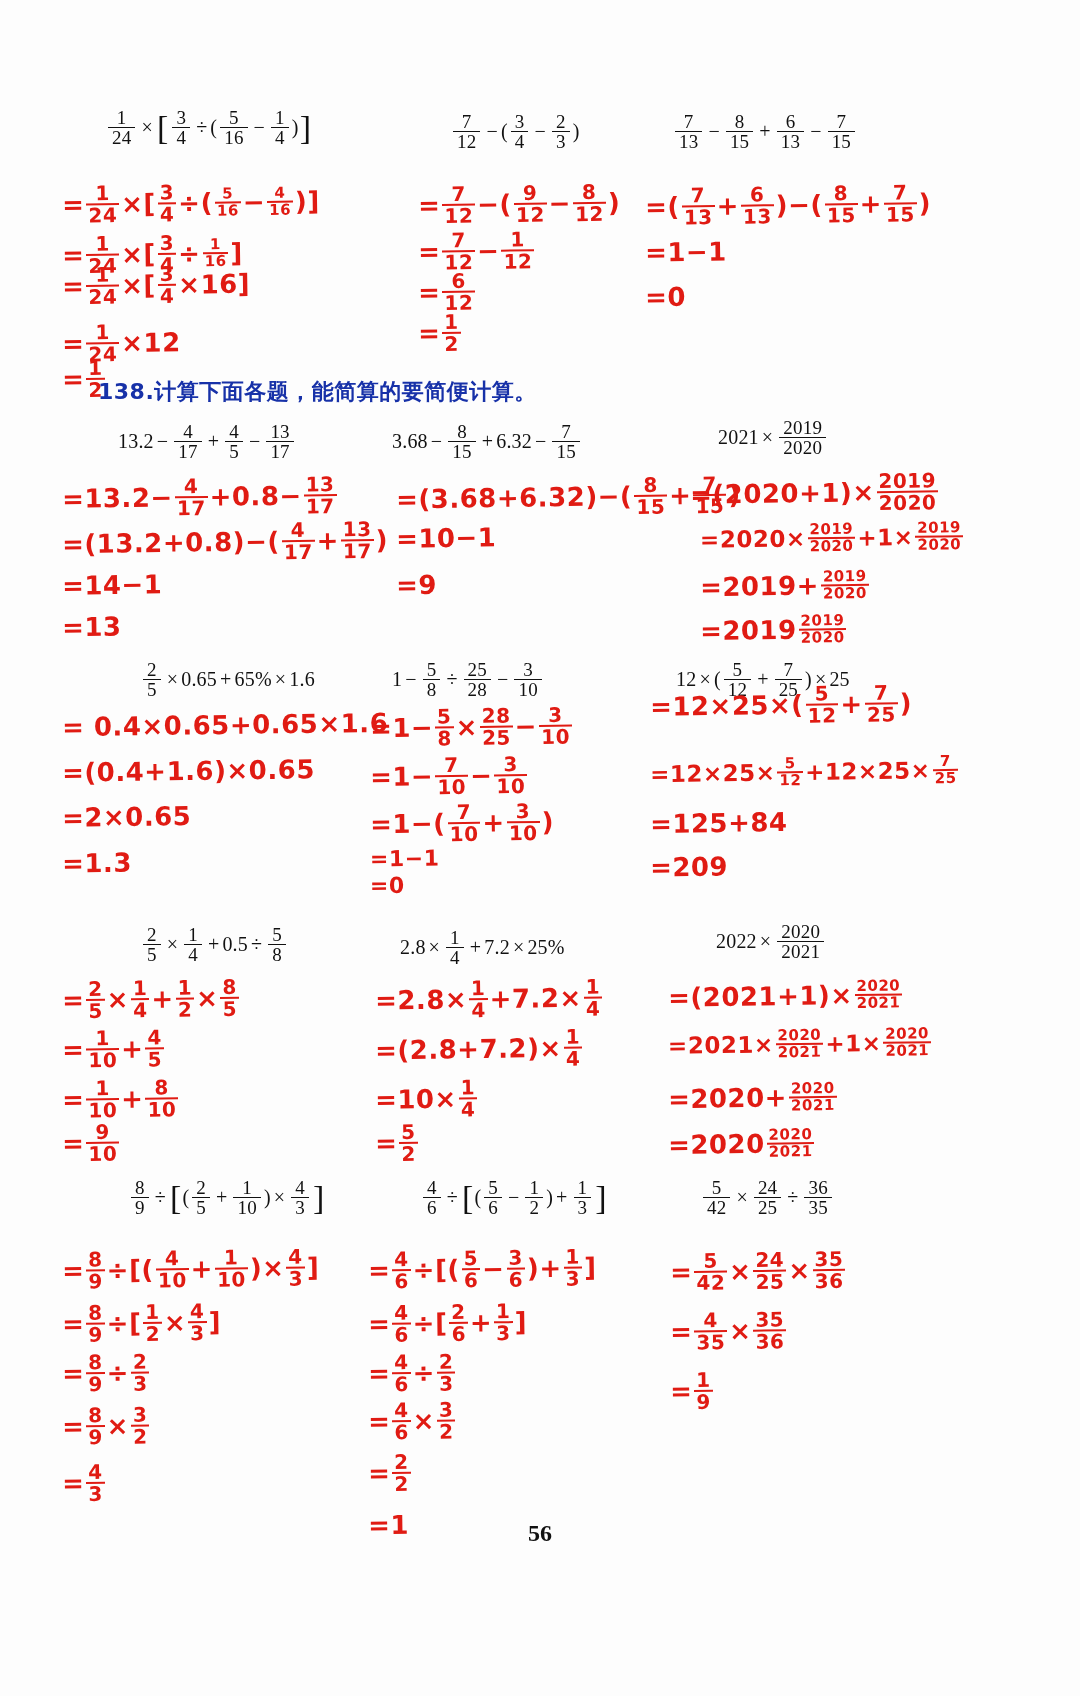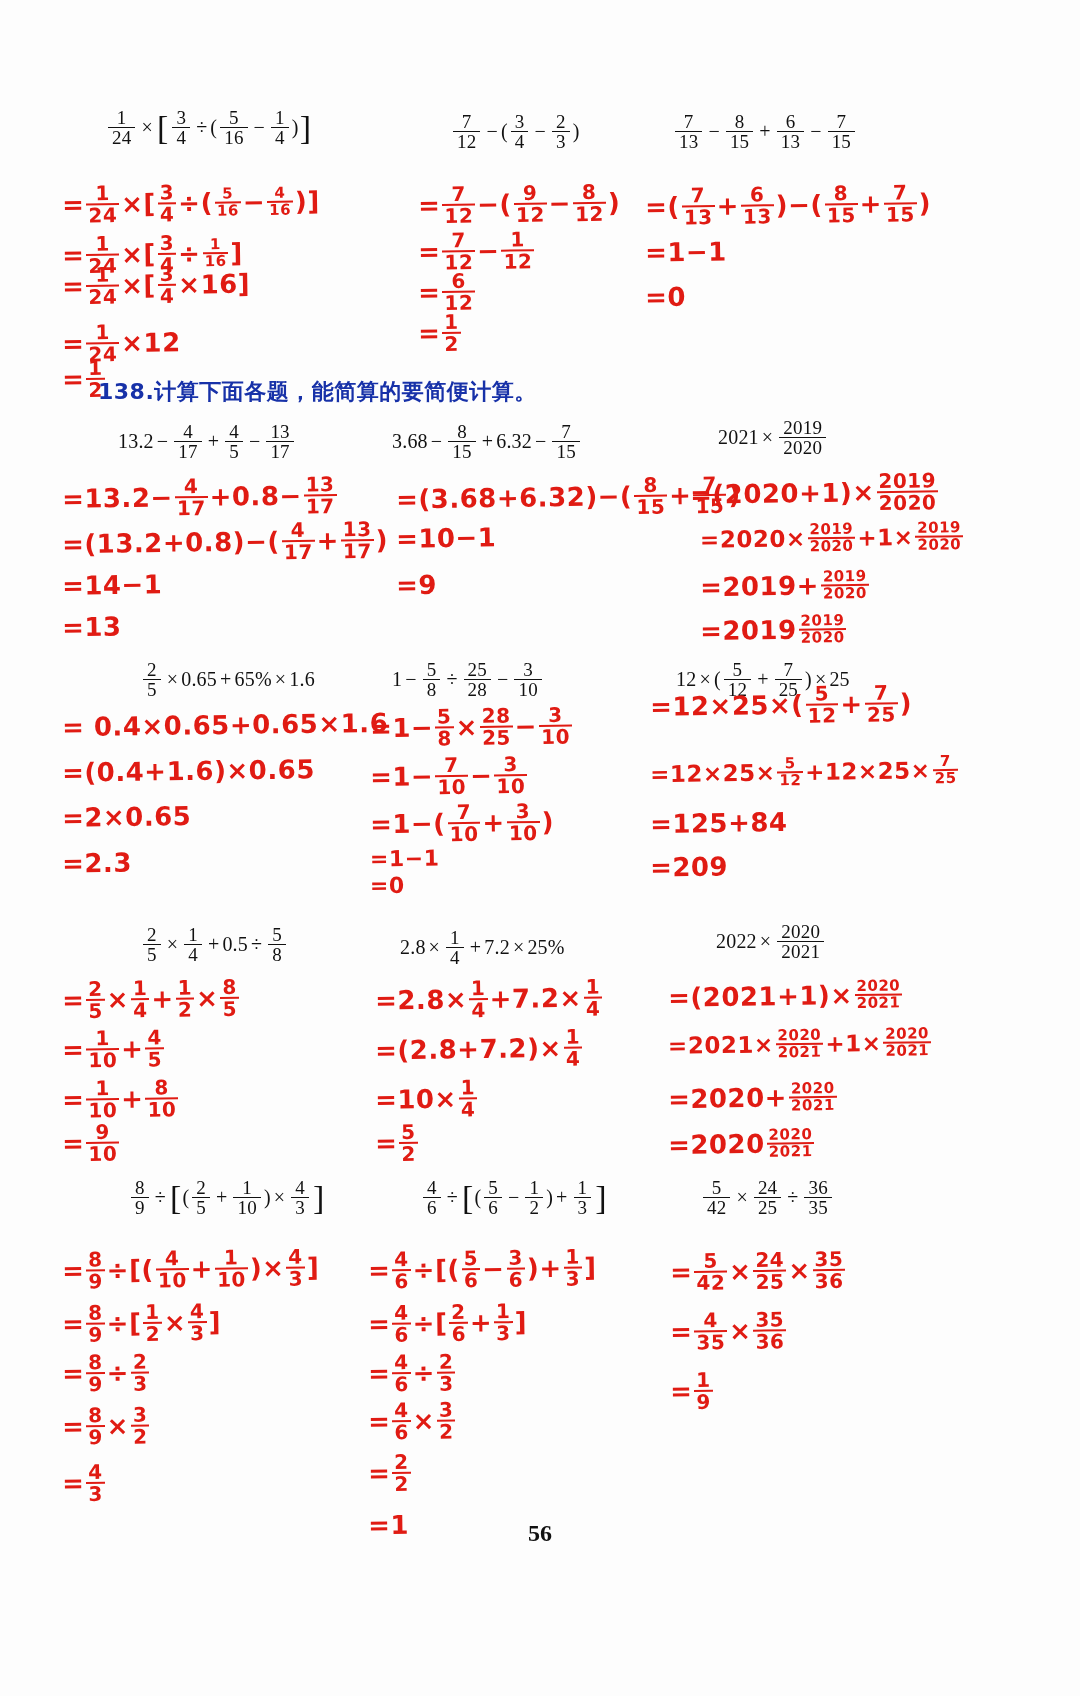--- a/index.html
+++ b/index.html
@@ -421,21 +421,21 @@
 <div class="hwline" style="left:62px;top:710px;">
   <span class="hw">= 0.4×0.65+0.65×1.6</span>
 </div>
 <div class="hwline" style="left:62px;top:756px;">
   <span class="hw">=(0.4+1.6)×0.65</span>
 </div>
 <div class="hwline" style="left:62px;top:802px;">
   <span class="hw">=2×0.65</span>
 </div>
 <div class="hwline" style="left:62px;top:848px;">
-  <span class="hw">=2.3</span>
+  <span class="hw">=1.3</span>
 </div>
 
 <div class="hwline" style="left:370px;top:706px;">
   <span class="hw">=1−<span class="hfrac">
           <span class="num">5</span>
           <span class="den">8</span>
         </span>×<span class="hfrac">
           <span class="num">28</span>
           <span class="den">25</span>
         </span>−<span class="hfrac">

